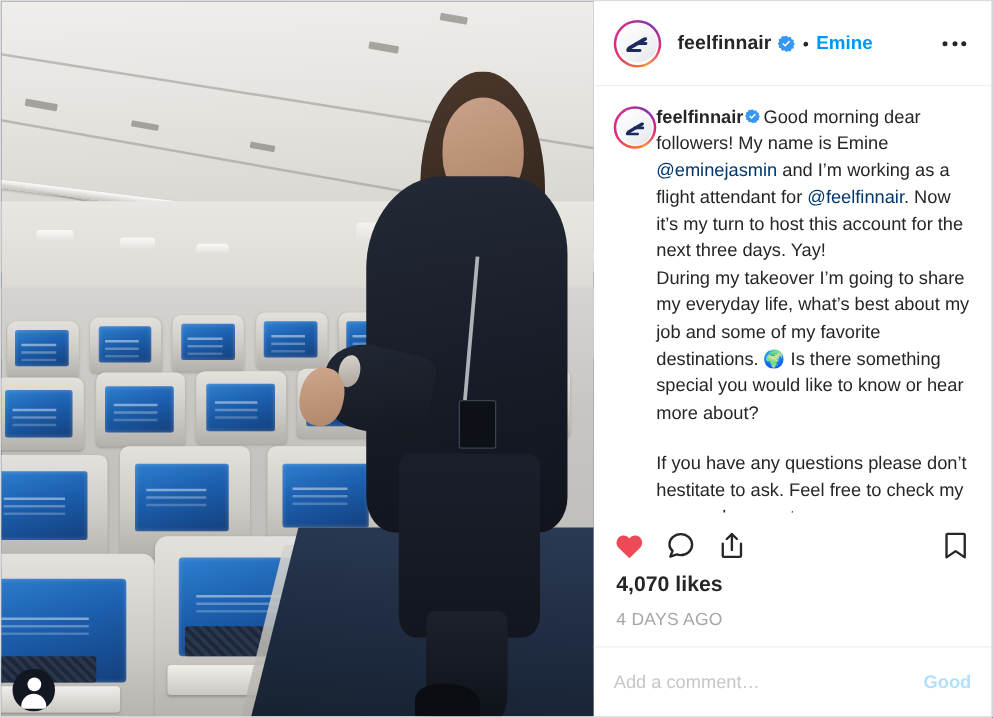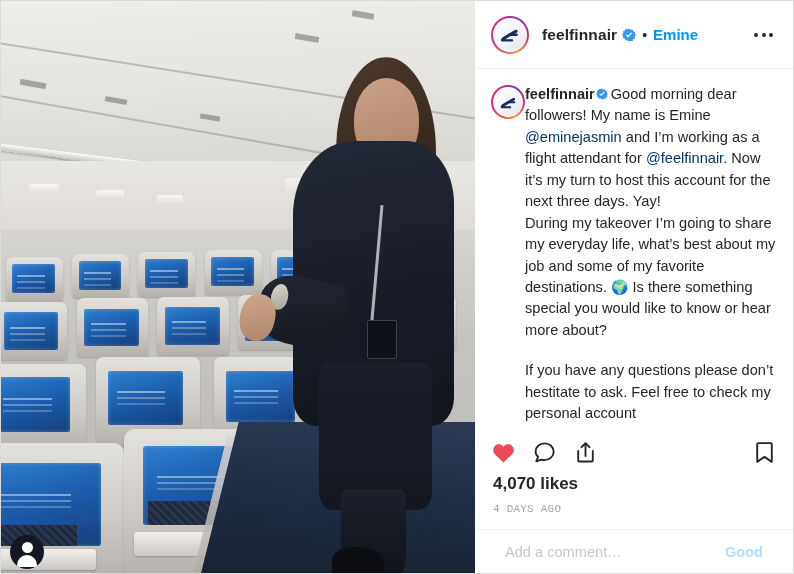--- a/index.html
+++ b/index.html
@@ -422,36 +422,35 @@
   .act svg { display: block; }
 
   .likes {
     font-size: 17px;
     font-weight: bold;
     color: #262626;
     padding: 0 2px 0 4px;
     line-height: 1.2;
   }
   .timestamp {
-    font-size: 11px;
+    font-size: 14px;
     color: #a6a6a6;
     letter-spacing: .22px;
     padding: 9px 2px 14px 4px;
     text-transform: uppercase;
-    font-family: Liberation Mono, monospace;
   }
 
   
   .comment-bar {
     flex: 0 0 auto;
     border-top: 1px solid #efefef;
-    height: 44px;
+    height: 56px;
     display: flex;
     align-items: center;
-    padding: 0 30px;
+    padding: 0 16px;
     box-sizing: border-box;
   }
   .comment-input {
     flex: 1 1 auto;
     border: none;
     outline: none;
     font-family: "Liberation Sans", sans-serif;
     font-size: 14.6px;
     color: #262626;
     background: transparent;

